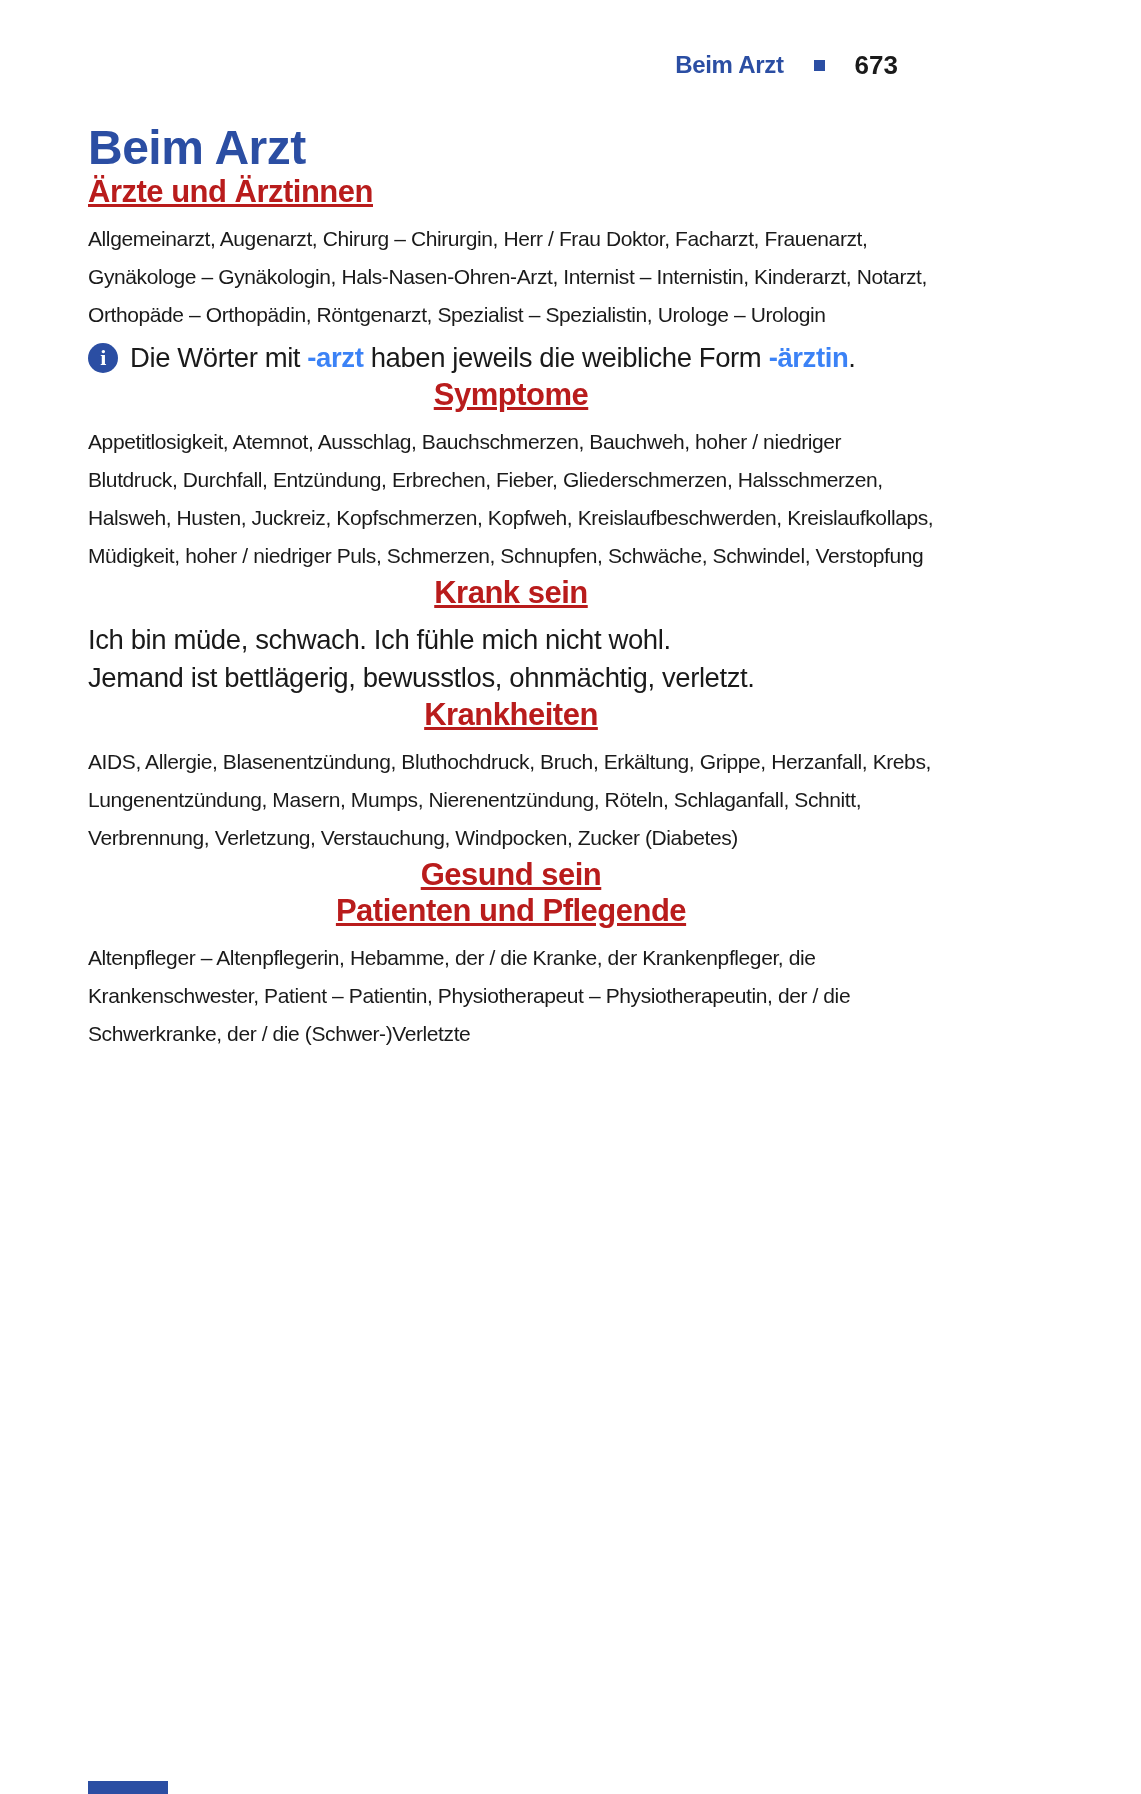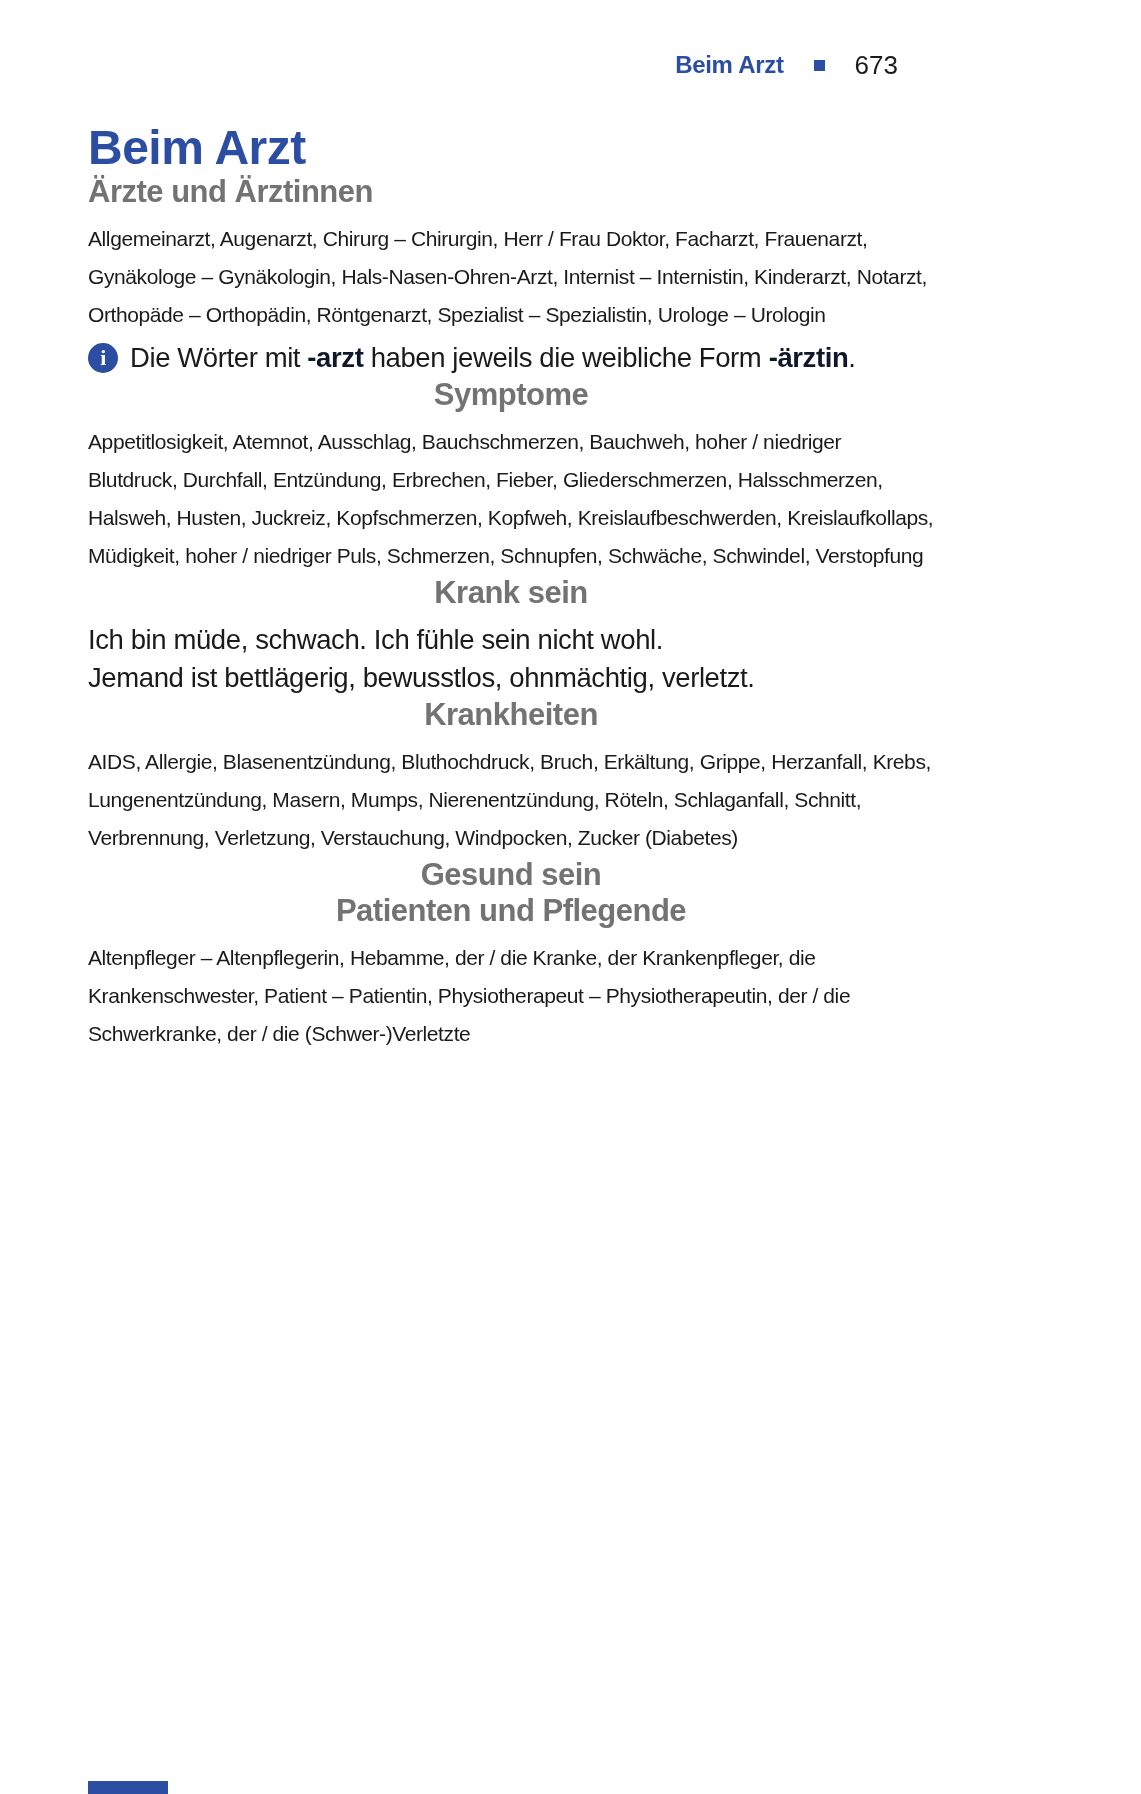--- a/index.html
+++ b/index.html
@@ -34,40 +34,41 @@
     letter-spacing: -0.3px;
   }
   .rh-square {
     width: 11px;
     height: 11px;
     background: #2b4ea3;
     display: inline-block;
   }
   .rh-page {
     color: #1a1a1a;
-    font-weight: normal;
+    font-weight: bold;
     font-size: 26px;
   }
   
   .title {
     color: #2b4ea3;
     font-size: 48px;
     font-weight: bold;
     line-height: 52px;
     letter-spacing: -0.5px;
     margin: 42px 0 0 0;
   }
   
   h2.section-heading {
     font-size: 31px;
     font-weight: bold;
     line-height: 36px;
     letter-spacing: -0.5px;
-    color: #737373;
+    color: #b91c1c;
     margin: 0;
+    text-decoration: underline;
   }
   .mt-first   { margin-top: 38px; }
   .mt-section { margin-top: 80px; text-align: center; }
   
   p.body-text {
     font-size: 21px;
     line-height: 38px;
     letter-spacing: -0.4px;
     margin: 10px 0 0 0;
     max-width: 980px;
@@ -99,21 +100,21 @@
     border-radius: 50%;
     background: #2b4ea3;
     color: #ffffff;
     font-weight: bold;
     font-size: 22px;
     line-height: 30px;
     text-align: center;
     font-family: "Liberation Serif", serif;
   }
   .blue-term {
-    color: #0f172a;
+    color: #3b82f6;
     font-weight: bold;
     margin-top: 8px;
   }
   
   .footer-tab {
     position: absolute;
     left: 88px;
     bottom: 0;
     width: 80px;
     height: 13px;
@@ -142,21 +143,21 @@
     </div>
   </section>
 
   <section>
     <h2 class="section-heading mt-section">Symptome</h2>
     <p class="body-text">Appetitlosigkeit, Atemnot, Ausschlag, Bauchschmerzen, Bauchweh, hoher / niedriger Blutdruck, Durchfall, Entzündung, Erbrechen, Fieber, Gliederschmerzen, Halsschmerzen, Halsweh, Husten, Juckreiz, Kopfschmerzen, Kopfweh, Kreislaufbeschwerden, Kreislaufkollaps, Müdigkeit, hoher / niedriger Puls, Schmerzen, Schnupfen, Schwäche, Schwindel, Verstopfung</p>
   </section>
 
   <section>
     <h2 class="section-heading mt-section">Krank sein</h2>
-    <p class="body-line first-line">Ich bin müde, schwach. Ich fühle sein nicht wohl.</p>
+    <p class="body-line first-line">Ich bin müde, schwach. Ich fühle mich nicht wohl.</p>
     <p class="body-line">Jemand ist bettlägerig, bewusstlos, ohnmächtig, verletzt.</p>
   </section>
 
   <section>
     <h2 class="section-heading mt-section">Krankheiten</h2>
     <p class="body-text">AIDS, Allergie, Blasenentzündung, Bluthochdruck, Bruch, Erkältung, Grippe, Herzanfall, Krebs, Lungenentzündung, Masern, Mumps, Nierenentzündung, Röteln, Schlaganfall, Schnitt, Verbrennung, Verletzung, Verstauchung, Windpocken, Zucker (Diabetes)</p>
   </section>
 
   <section>
     <h2 class="section-heading mt-section">Gesund sein</h2>

